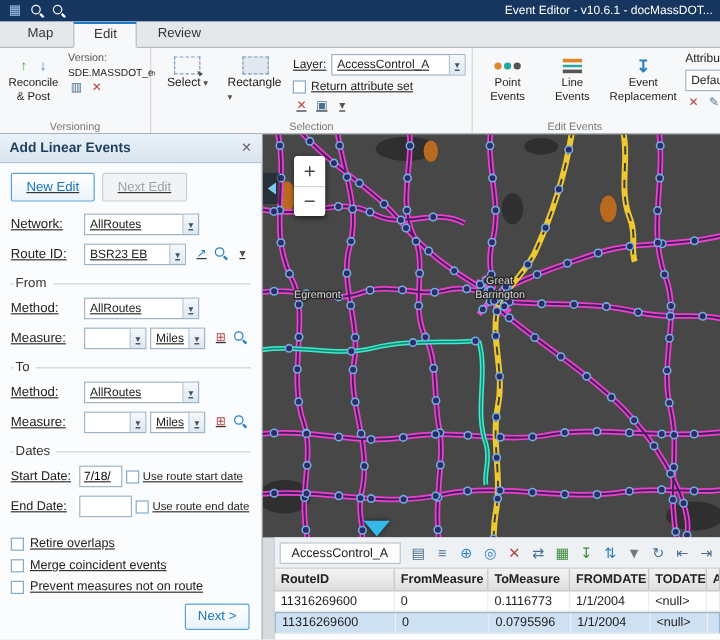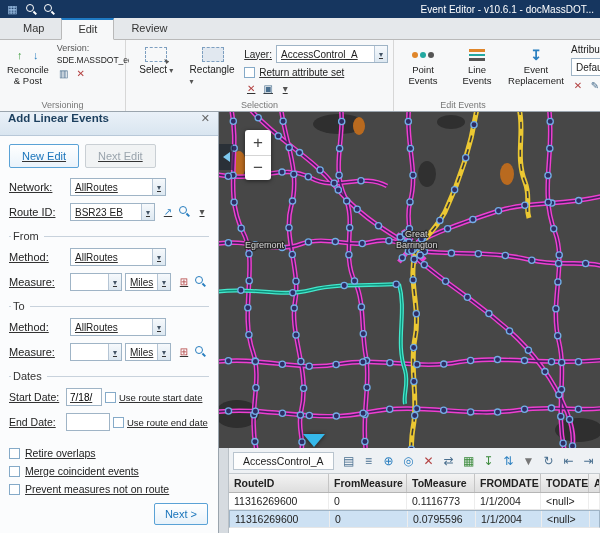--- a/index.html
+++ b/index.html
@@ -65,21 +65,21 @@
   
   .pt-dots { display:flex; gap:2px; align-items:center; }
   .pt-dots i { width:6px; height:6px; border-radius:50%; display:block; }
   .d-o{background:#e0862a} .d-t{background:#22a8a0} .d-g{background:#555}
   .ln-bars { display:flex; flex-direction:column; gap:2px; }
   .ln-bars i { width:16px; height:2.5px; display:block; }
   .rp-ic { color:#2a7fc0; font-weight:bold; font-size:14px; }
 
   
   .panel { position:absolute; left:0; top:112px; bottom:0; width:219px; background:#fbfcfd; border-right:1px solid #9aa4ad; }
-  .phead { height:24px; background:linear-gradient(#eaf1f8,#d9e5f0); border-bottom:1px solid #b8c8d8; display:flex; align-items:flex-start; padding:0 8px; font-size:11.5px; color:#1c3f5e; font-weight:bold; }
+  .phead { height:24px; background:linear-gradient(#eaf1f8,#d9e5f0); border-bottom:1px solid #b8c8d8; display:flex; align-items:center; padding:0 8px; font-size:11.5px; color:#1c3f5e; font-weight:bold; }
   .pclose { margin-left:auto; color:#666; cursor:pointer; font-weight:normal; font-size:11px; }
   .pclose::before { content:"✕"; }
   .pbody { position:absolute; left:0; right:0; top:24px; bottom:0; padding:8px 9px;text-decoration:underline; }
 
   .btnrow { display:flex; gap:6px; margin-bottom:10px; }
   .btn { height:24px; padding:0 12px; font-size:11px; border-radius:2px; cursor:pointer; font-family:"Liberation Sans", sans-serif; }
   .btn.primary { border:1px solid #5aa2d6; color:#1b75bb; background:linear-gradient(#ffffff,#eaf3fb); }
   .btn.disabled { border:1px solid #c9cfd4; color:#9aa4ad; background:#f1f3f4; cursor:default; }
 
   .frow { display:flex; align-items:center; gap:3px; margin:7px 0; }
@@ -247,21 +247,21 @@
         <div class="llabel">Attribute Set:</div>
         <div class="sel w100">
           <span class="sel-val">Default</span>
         </div>
         <div class="irow">
             <span class="icon" style="color: rgb(179, 64, 64);">✕</span>
             <span class="icon" style="color: rgb(74, 111, 143);">✎</span>
           </div>
       </div>
     </div>
-    <div class="glabel" style="right:auto;left:14px;width:110px">Edit Events</div>
+    <div class="glabel" style="right:auto;left:30px;width:110px">Edit Events</div>
   </div>
 </div>
 
 <div class="panel">
   <div class="phead">
     <span>Add Linear Events</span>
     <span class="pclose"></span>
   </div>
   <div class="pbody">
     <div class="btnrow">

